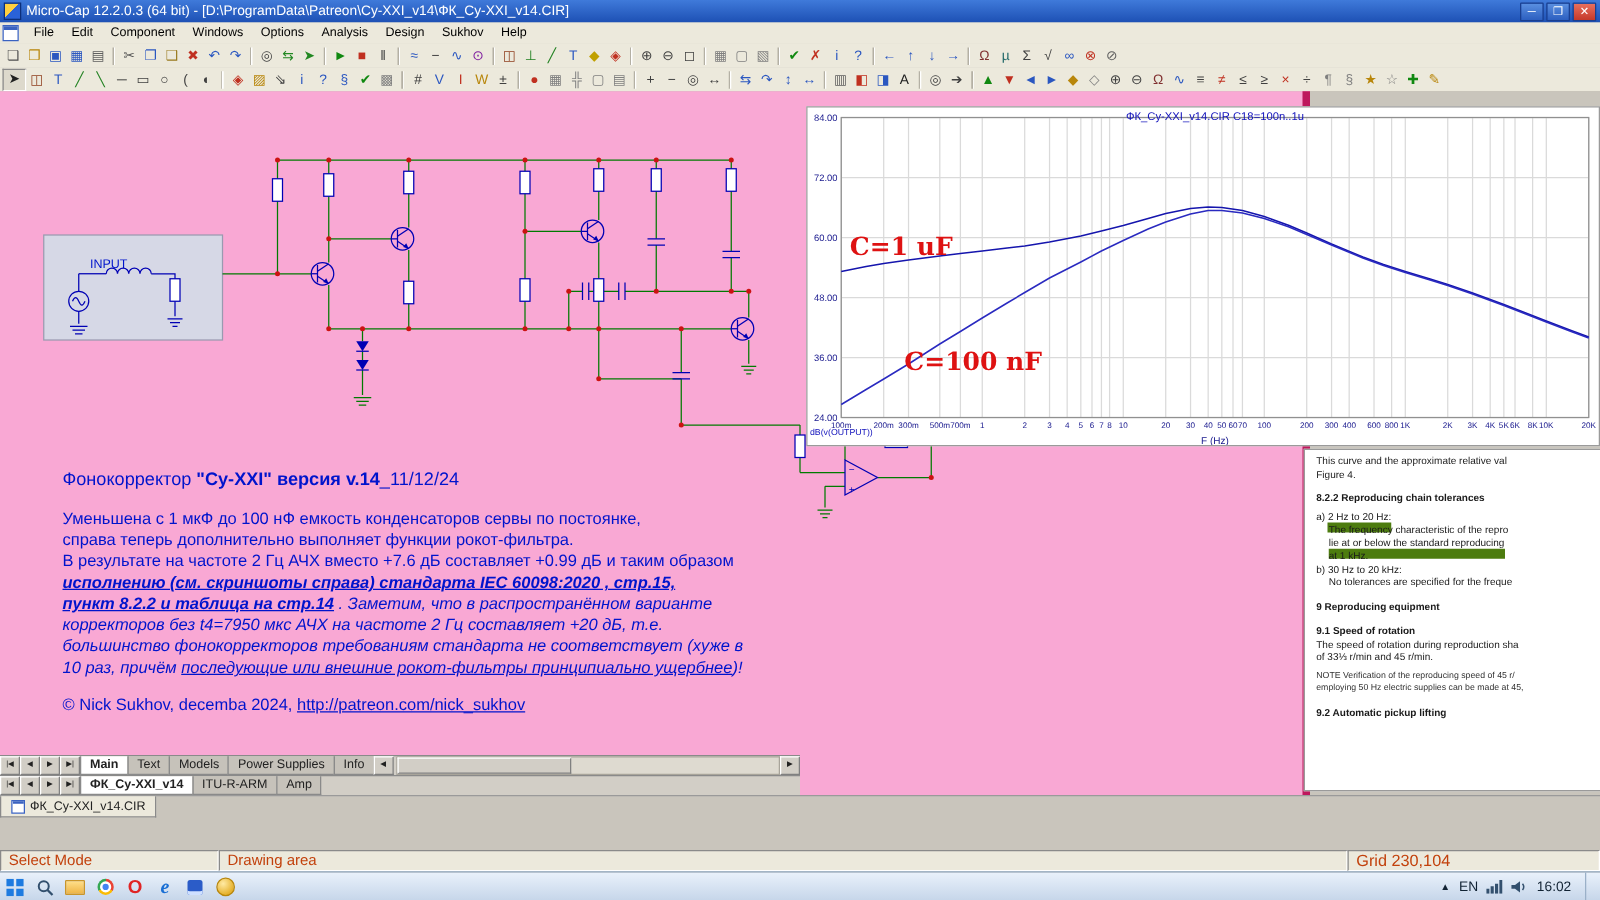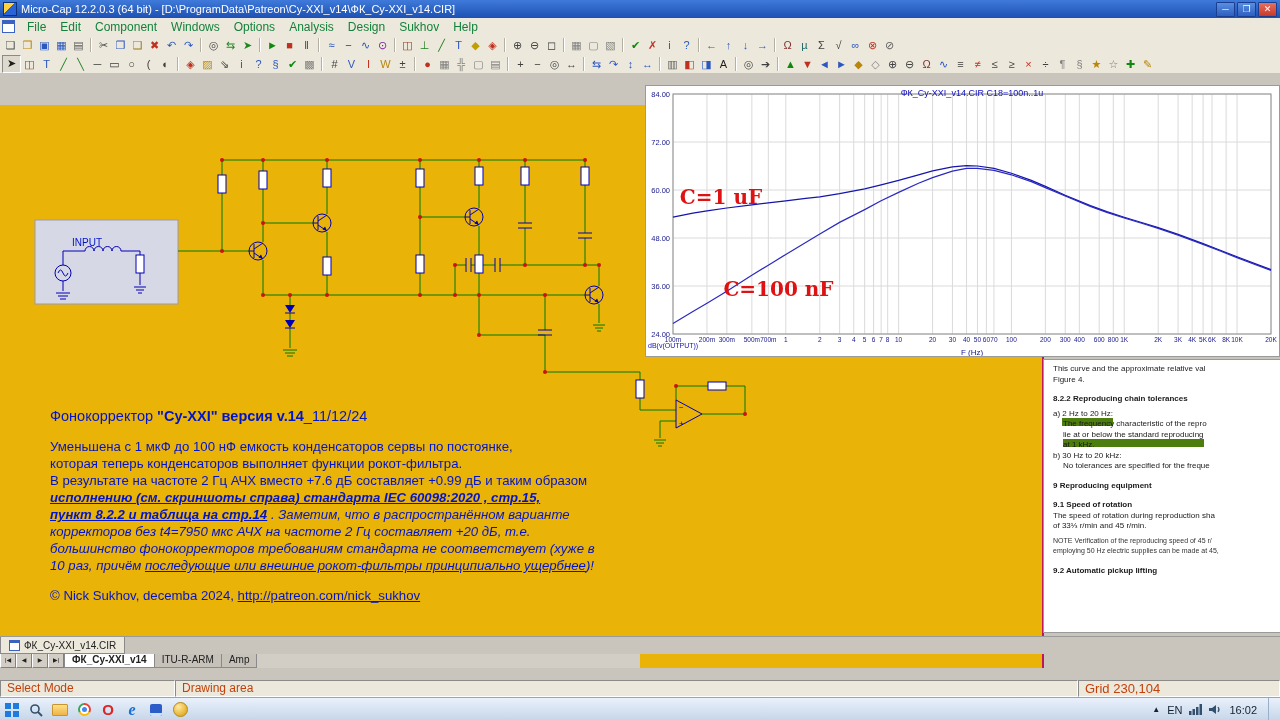--- a/index.html
+++ b/index.html
@@ -9,32 +9,32 @@
   .titlebar{position:absolute;top:0;left:0;right:0;height:18px;display:flex;align-items:center;
             background:linear-gradient(180deg,#3f7ada 0%,#1d50b4 100%);color:#fff;padding-left:3px;}
   .app-icon{width:12px;height:12px;margin-right:4px;background:linear-gradient(135deg,#ffd040 0 45%,#2a62d8 45%);border:1px solid #0c2f7a;flex:none;}
   .title-text{font-size:11px;white-space:nowrap;}
   .tb-btns{margin-left:auto;display:flex;gap:2px;padding-right:3px;}
   .tb-btn{width:17px;height:13px;font-size:9px;line-height:12px;text-align:center;color:#fff;
           background:linear-gradient(#5a8fe0,#2c5fc0);border:1px solid #1a3f90;border-radius:1px;cursor:default;}
   .tb-btn.close{background:linear-gradient(#e8705e,#c5392a);}
   
   .menubar{position:absolute;top:18px;left:0;right:0;height:17px;background:#ece9dc;display:flex;align-items:center;
-           font-size:12px;color:#15803d;border-bottom:1px solid #dcd8cc;}
+           font-size:10px;color:#000000;border-bottom:1px solid #dcd8cc;}
   .child-icon{width:11px;height:11px;margin:0 5px 0 2px;background:#fff;border:1px solid #3a62c0;box-shadow:inset 0 3px 0 #3a62c0;flex:none;}
   .menu-item{padding:1px 7px;}
   .toolbar{position:absolute;left:0;right:0;height:19px;background:#ece9dc;display:flex;align-items:center;padding-left:2px;}
   #tb1{top:35px;}
   #tb2{top:54px;border-bottom:1px solid #bcb8ac;}
   .tbi{width:17px;height:16px;font-size:11px;line-height:16px;text-align:center;flex:none;cursor:default;}
   .tbi.pressed{background:#ddd9cc;border:1px solid;border-color:#8a8a8a #fff #fff #8a8a8a;line-height:14px;}
   .tbsep{width:2px;height:14px;margin:0 3px;background:linear-gradient(90deg,#b4b0a4 50%,#fff 50%);flex:none;}
   
   .workspace{position:absolute;top:73px;left:0;width:1280px;height:607px;background:#c9c5bc;}
-  .schem-window{position:absolute;left:0;top:0;width:1042px;height:563px;background:#eab308;border-right:2px solid #be185d;margin-top:32px;}
+  .schem-window{position:absolute;left:0;top:0;width:1042px;height:563px;background:#f9a8d4;border-right:6px solid #be185d;}
   
   .anno{position:absolute;left:50px;top:302px;width:630px;color:#0014cc;z-index:3;}
   .anno .rl{font-size:13.2px;line-height:17px;white-space:nowrap;}
   .anno .title{font-size:14.5px;line-height:18px;}
   .anno .gap{height:13px;}
   .seg-b{font-weight:bold;}
   .seg-i{font-style:italic;}
   .seg-u{text-decoration:underline;}
   .seg-ur{border-bottom:8px solid #4d7c0f;}
   
@@ -368,21 +368,21 @@
             <circle cx="545" cy="267" r="2"></circle>
             <circle cx="745" cy="309" r="2"></circle>
           <circle cx="676" cy="281" r="2"></circle>
         </g>
       </svg>
 
       <div class="anno" id="anno">
           <div class="rl title"><span class="">Фонокорректор </span><span class="seg-b">"Су-XXI" версия v.14</span><span class="">_11/12/24</span></div>
           <div class="rl gap"></div>
           <div class="rl p"><span class="">Уменьшена с 1 мкФ до 100 нФ емкость конденсаторов сервы по постоянке,</span></div>
-          <div class="rl p"><span class="">которая теперь конденсаторов выполняет функции рокот-фильтра.</span></div>
+          <div class="rl p"><span class="">справа теперь дополнительно выполняет функции рокот-фильтра.</span></div>
           <div class="rl p"><span class="">В результате на частоте 2 Гц АЧХ вместо +7.6 дБ составляет +0.99 дБ и таким образом</span></div>
           <div class="rl p"><span class="seg-b seg-i seg-u">исполнению (см. скриншоты справа) стандарта IEC 60098:2020 , стр.15,</span></div>
           <div class="rl p"><span class="seg-b seg-i seg-u">пункт 8.2.2 и таблица на стр.14</span><span class="seg-i"> . Заметим, что в распространённом варианте</span></div>
           <div class="rl p"><span class="seg-i">корректоров без t4=7950 мкс АЧХ на частоте 2 Гц составляет +20 дБ, т.е.</span></div>
           <div class="rl p"><span class="seg-i">большинство фонокорректоров требованиям стандарта не соответствует (хуже в</span></div>
           <div class="rl p"><span class="seg-i">10 раз, причём </span><span class="seg-i seg-u">последующие или внешние рокот-фильтры принципиально ущербнее</span><span class="seg-i">)!</span></div>
           <div class="rl gap"></div>
           <div class="rl p"><span class="">© Nick Sukhov, decemba 2024, </span><span class="seg-u">http://patreon.com/nick_sukhov</span></div>
         </div>
 

